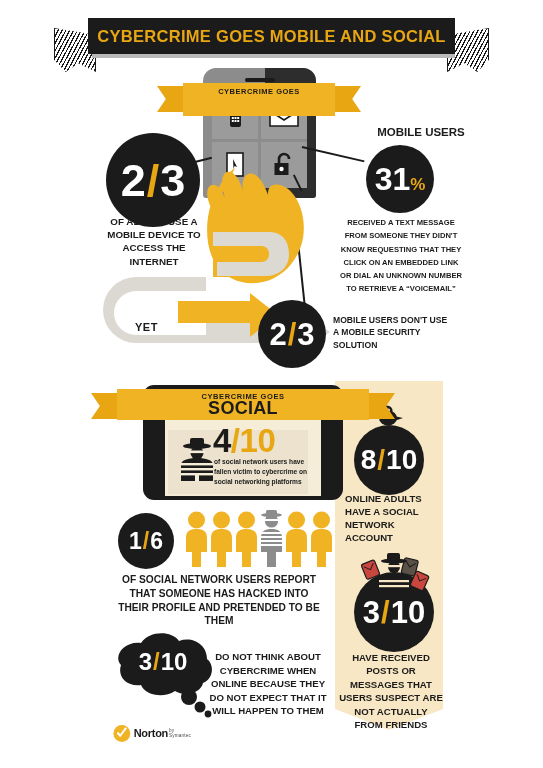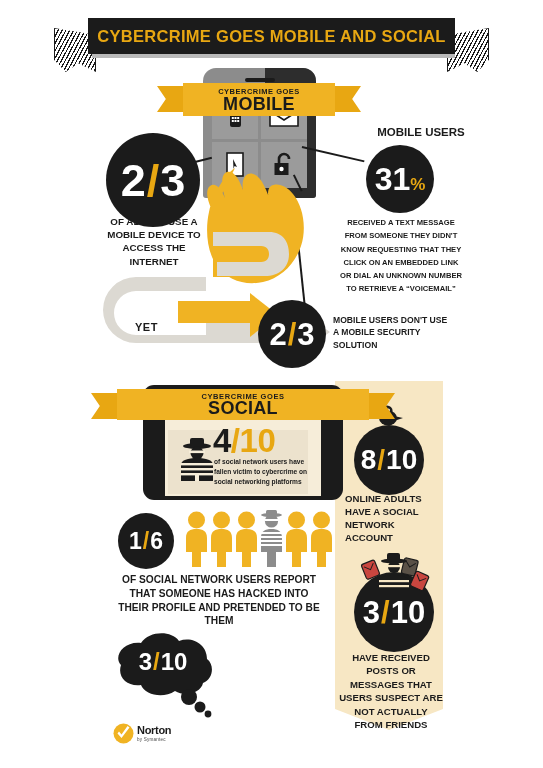--- a/index.html
+++ b/index.html
@@ -299,21 +299,20 @@
              C38 28, 32 22, 27 26 C22 30, 24 40, 30 52 Z" fill="#f0b323"></path>
     <path d="M30 72 L86 72 C100 72, 106 82, 106 94 C106 108, 96 116, 82 116 L34 116
              L34 102 L78 102 C84 102, 86 98, 86 94 C86 90, 84 86, 78 86 L30 86 Z" fill="#dcd9d2"></path>
   </svg>
 
   <div class="mobile-ribbon">
     <div class="mr-wing l"></div>
     <div class="mr-wing r"></div>
     <div class="mr-band"></div>
     <div class="mr-t1">CYBERCRIME GOES</div>
-    <div class="mr-t2">MOBILE</div>
   </div>
 
   <div class="conn" style="left:171px; top:167px; width:42px; transform:rotate(-14deg);"></div>
   <div class="conn" style="left:302px; top:146px; width:64px; transform:rotate(13deg);"></div>
   <div class="conn" style="left:294px; top:174px; width:18px; transform:rotate(64deg);"></div>
   <div class="conn" style="left:296px; top:220px; width:90px; transform:rotate(84deg);"></div>
 
   <div class="arrow-wrap">
     <svg width="265" height="115" viewBox="0 0 265 115">
       <path d="M106 0 L106 14 L36 14 A22 22 0 0 0 36 58 L106 58 L106 44
@@ -485,25 +484,26 @@
     <circle cx="85" cy="74" r="5.5" fill="#1b1b1b"></circle>
     <circle cx="93" cy="81" r="3.4" fill="#1b1b1b"></circle>
   </svg>
   <div style="position:absolute; left:125px; top:650px; width:76px; text-align:center;">
     <span class="frac" style="font-size:24px; justify-content:center;">
       <span>3</span>
         <span class="slash">/</span>
         <span>10</span>
     </span>
   </div>
+  <div class="cap" style="left:209px; top:650px; width:118px; text-align:center; font-size:9.6px; line-height:1.42;">DO NOT THINK ABOUT CYBERCRIME WHEN ONLINE BECAUSE THEY DO NOT EXPECT THAT IT WILL HAPPEN TO THEM</div>
 
   <div class="norton">
     <svg width="21" height="21" viewBox="0 0 21 21">
       <circle cx="10.5" cy="10.5" r="10" fill="#f0b323"></circle>
       <path d="M4.5 10.5 L8.5 15 L16.5 4.5 L14.5 3 L8.5 11.5 L6 8.5 Z" fill="#ffffff"></path>
     </svg>
-    <div style="display:flex; flex-direction:column; gap:1px;">
+    <div style="display:flex; flex-direction:row; gap:1px;">
       <span class="norton-name">Norton</span>
       <span class="norton-sub">by Symantec</span>
     </div>
   </div>
 
 </div>
 
 </body></html>

